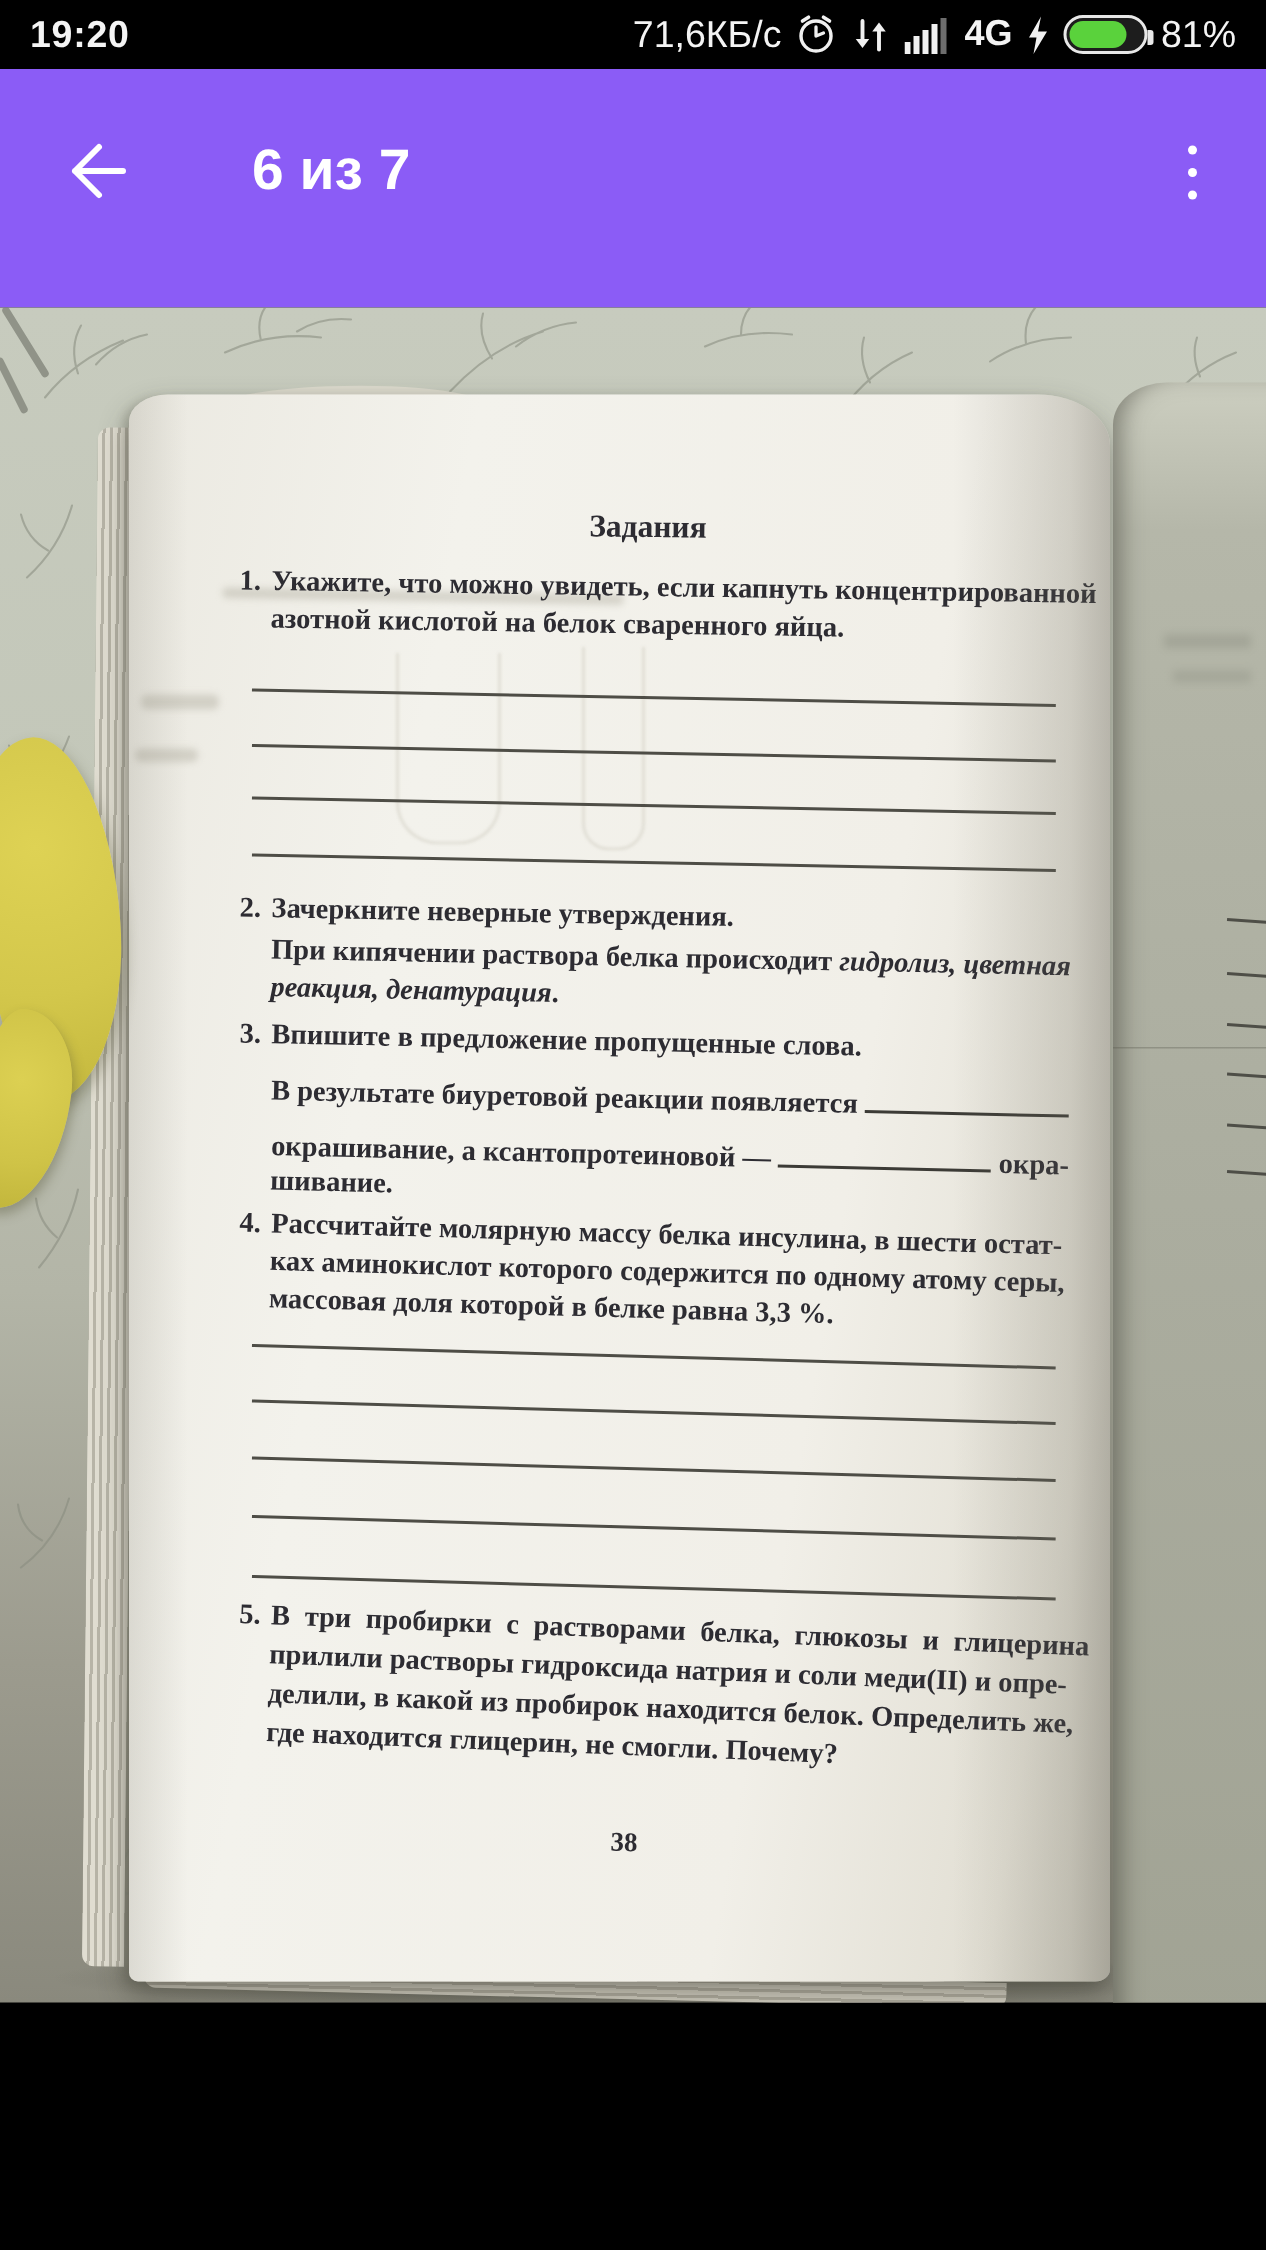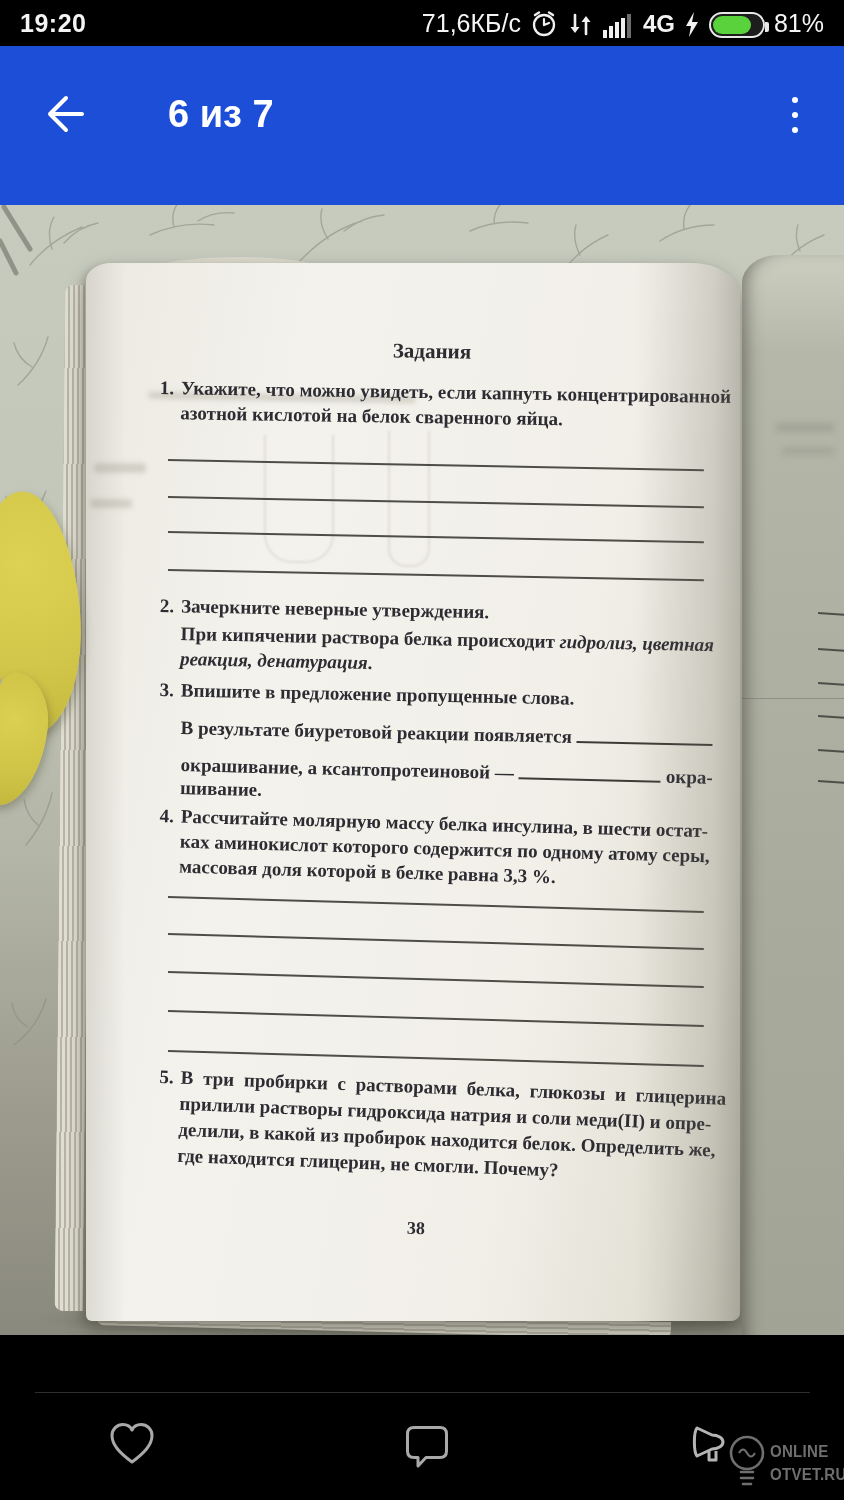--- a/index.html
+++ b/index.html
@@ -3,30 +3,30 @@
 <meta charset="utf-8">
 <style>
   html,body{margin:0;padding:0;background:#000;}
   .screen{position:relative;width:844px;height:1500px;background:#000;overflow:hidden;
           font-family:"Liberation Sans","DejaVu Sans",sans-serif;}
 
   
   .status-bar{position:absolute;top:0;left:0;width:844px;height:46px;display:flex;
               align-items:center;padding:0 20px;box-sizing:border-box;color:#f4f4f4;font-size:25px;}
   .sb-time{font-weight:700;letter-spacing:.5px;}
-  .sb-right{margin-left:auto;display:flex;align-items:flex-end;gap:9px;}
+  .sb-right{margin-left:auto;display:flex;align-items:center;gap:9px;}
   .sb-right svg{display:block;}
   .sb-4g{font-weight:bold;font-size:24px;}
   .battery{position:relative;width:56px;height:26px;border:2.5px solid #e8e8e8;border-radius:13px;
            background:#1d1d1d;box-sizing:border-box;}
   .battery-fill{position:absolute;left:2px;top:2px;bottom:2px;width:38px;border-radius:9px;}
   .battery-nub{position:absolute;right:-6px;top:8px;width:4px;height:10px;background:#e8e8e8;border-radius:0 2px 2px 0;}
 
   
-  .header{position:absolute;top:46px;left:0;width:844px;height:159px;background:#1d4ed8;}
+  .header{position:absolute;top:46px;left:0;width:844px;height:159px;background:#8b5cf6;}
   .back-btn{position:absolute;left:38px;top:44px;width:48px;height:48px;cursor:pointer;}
   .hdr-title{position:absolute;left:168px;top:44px;font-size:38px;font-weight:bold;color:#fff;line-height:48px;}
   .kebab{position:absolute;right:38px;top:46px;width:22px;height:46px;display:flex;flex-direction:column;
          align-items:center;justify-content:center;gap:9px;cursor:pointer;}
   .kebab i{width:6px;height:6px;border-radius:50%;background:#fff;}
 
   
   .photo{position:absolute;top:205px;left:0;width:844px;height:1130px;overflow:hidden;
          background:linear-gradient(180deg,#c7cbbe 0%,#c3c7b9 30%,#b3b5a7 58%,#9c9b8e 80%,#8a897d 100%);}
   .pattern{position:absolute;left:0;top:0;}
@@ -273,42 +273,14 @@
       <div class="stub s3"></div>
       <div class="stub s4"></div>
       <div class="stub s5"></div>
       <div class="stub s6"></div>
     </div>
 
     <div class="cloth"></div>
     <div class="cloth2"></div>
   </div>
 
-  <div class="bottom-bar">
-    <div class="bb-divider"></div>
-
-    <svg class="bb-icon heart-btn" width="48" height="46" viewBox="0 0 48 46">
-      <path d="M24,41 C12,32 4,24 4,14.5 C4,8 9,3.5 15,3.5 C19,3.5 22.5,5.8 24,9 C25.5,5.8 29,3.5 33,3.5 C39,3.5 44,8 44,14.5 C44,24 36,32 24,41 Z" fill="none" stroke="#a9a9a9" stroke-width="3" stroke-linejoin="round"></path>
-    </svg>
-
-    <svg class="bb-icon comment-btn" width="46" height="44" viewBox="0 0 46 44">
-      <path d="M10,2.5 L36,2.5 Q42.5,2.5 42.5,9 L42.5,26 Q42.5,32.5 36,32.5 L22,32.5 L14,41 L14,32.5 L10,32.5 Q3.5,32.5 3.5,26 L3.5,9 Q3.5,2.5 10,2.5 Z" fill="none" stroke="#a9a9a9" stroke-width="3" stroke-linejoin="round"></path>
-    </svg>
-
-    <svg class="bb-icon share-btn" width="50" height="50" viewBox="0 0 50 50">
-      <path d="M13,9 C9.5,13 9.5,33 13,37 L28,30 C34,30 39,27 39,23 C39,19 34,16 28,16 Z" fill="none" stroke="#b5b5b5" stroke-width="3" stroke-linejoin="round"></path>
-      <path d="M25,31 L25,41 L32,41 L32,32" fill="none" stroke="#b5b5b5" stroke-width="3" stroke-linejoin="round"></path>
-    </svg>
-
-    <div class="watermark">
-      <svg width="44" height="64" viewBox="0 0 44 64">
-        <circle cx="21" cy="22" r="16" fill="none" stroke="#6f6f6f" stroke-width="2.6"></circle>
-        <path d="M13,22 q4,-7 8,0 q4,7 8,0" fill="none" stroke="#6f6f6f" stroke-width="2"></path>
-        <path d="M15,41 L27,41 M15,47 L27,47 M17,53 L25,53" stroke="#6f6f6f" stroke-width="2.6" stroke-linecap="round"></path>
-      </svg>
-      <div class="wm-text">
-        <div>ONLINE</div>
-        <div>OTVET.RU</div>
-      </div>
-    </div>
-  </div>
 
 </div>
 
 </body></html>

